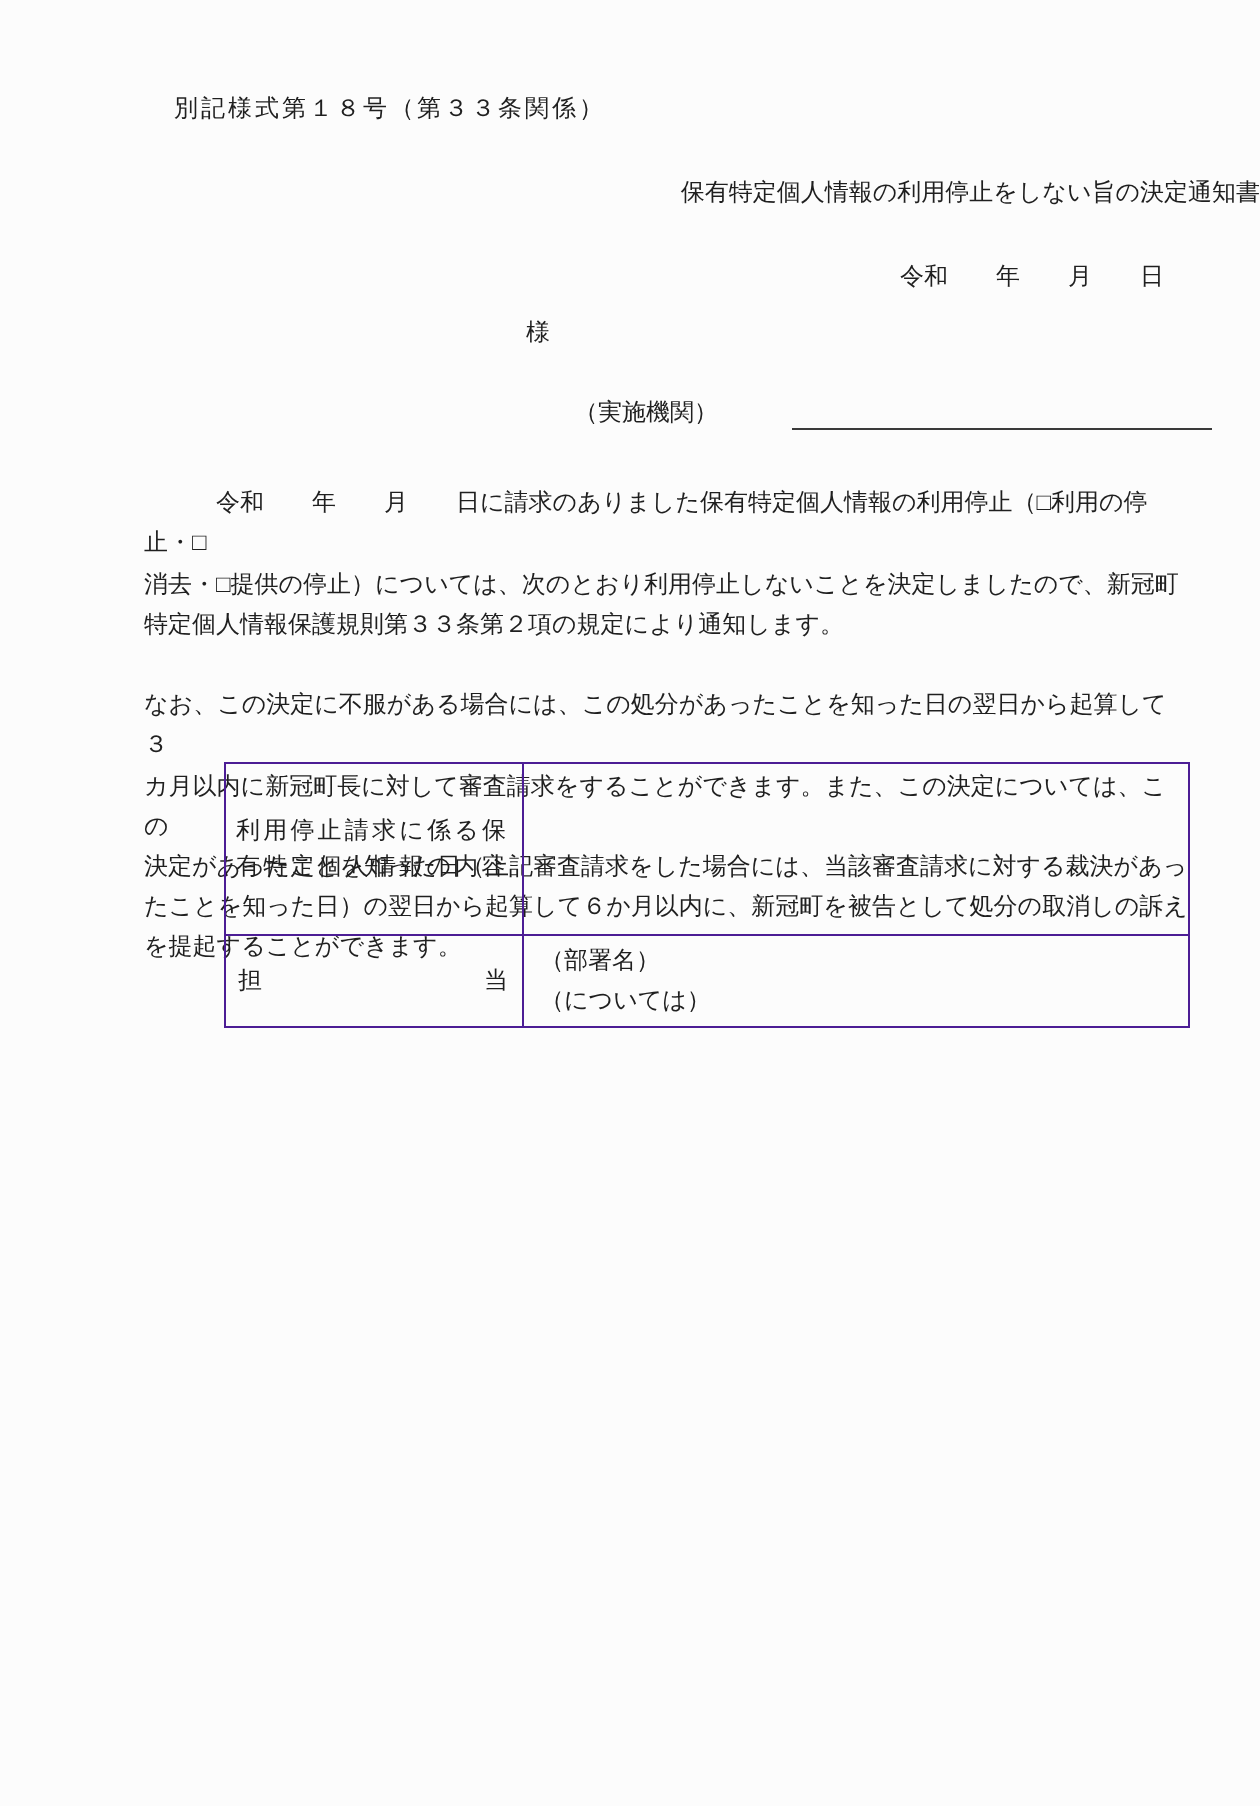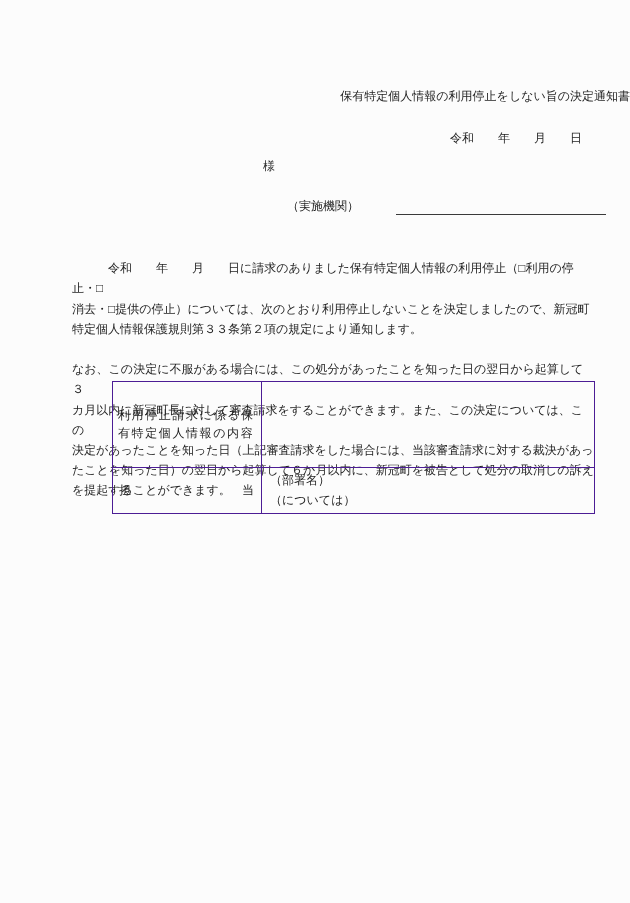--- a/index.html
+++ b/index.html
@@ -55,21 +55,21 @@
   .issuer-underline {
     display: inline-block;
     width: 210px;
     height: 13px;
     margin-left: 9px;
     border-bottom: 1px solid #3a3a3a;
   }
   .body-text {
     position: absolute;
     left: 72px;
-    top: 238px;
+    top: 221px;
     width: 522px;
     line-height: 20.2px;
     white-space: pre-line;
   }
   .notice-table {
     position: absolute;
     left: 112px;
     top: 381px;
     width: 480px;
     border-collapse: collapse;
@@ -105,20 +105,21 @@
     padding-left: 8px;
     line-height: 19.5px;
     white-space: pre-line;
   }
 </style>
 </head>
 <body>
 
 <div class="page">
 
+  <div class="form-number">別記様式第１８号（第３３条関係）</div>
 
   <div class="doc-title">保有特定個人情報の利用停止をしない旨の決定通知書</div>
 
   <div class="date-line">令和　　年　　月　　日</div>
 
   <div class="addressee">様</div>
 
   <div class="issuer-line">
     <span>（実施機関）</span>
     <span class="issuer-underline"></span>

